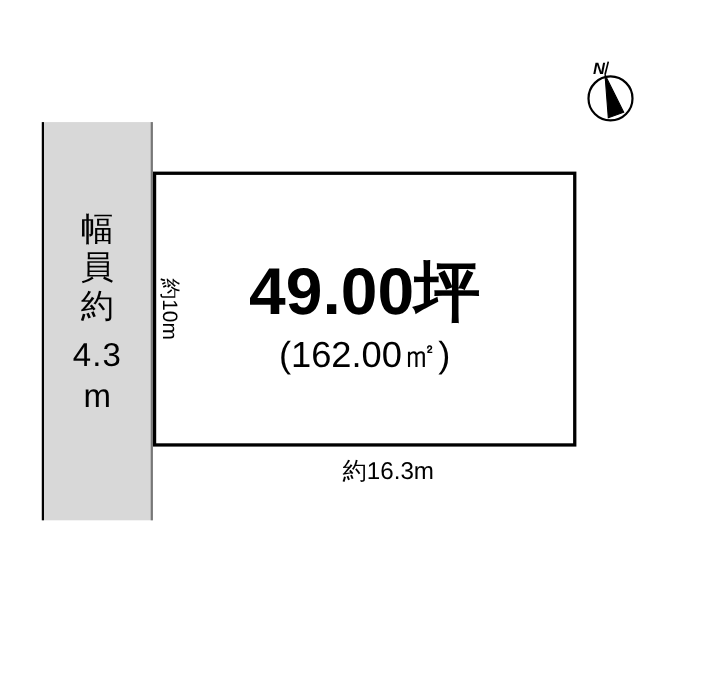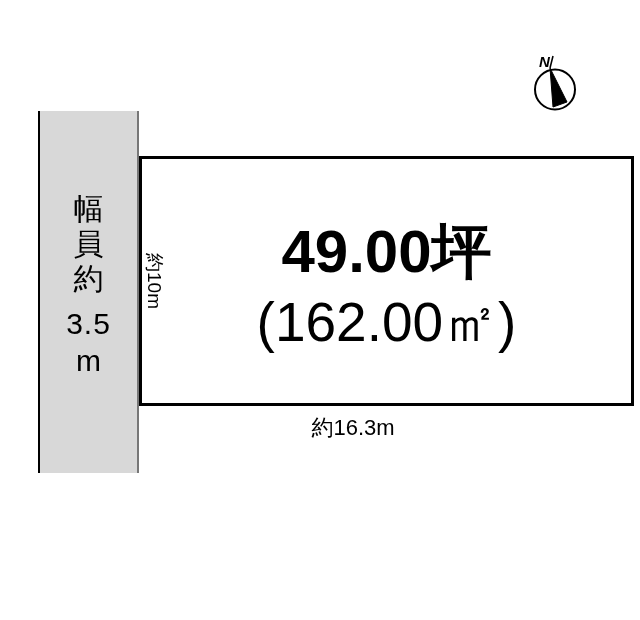--- a/index.html
+++ b/index.html
@@ -47,42 +47,42 @@
   }
   .road-label .unit-line {
     margin-top: 2px;
   }
 
   
   .land-plot {
     position: absolute;
     left: 139px;
     top: 156px;
-    width: 495px;
+    width: 385px;
     height: 250px;
     background: #ffffff;
     border: 3px solid #000000;
     box-sizing: border-box;
     display: flex;
     flex-direction: column;
     align-items: center;
     justify-content: center;
     gap: 4px;
   }
   .area-tsubo {
     font-size: 60px;
     font-weight: bold;
     color: #000000;
     letter-spacing: 0px;
     line-height: 1.1;
     transform: translateY(5px);
     white-space: nowrap;
   }
   .area-sqm {
-    font-size: 55px;
+    font-size: 33px;
     font-weight: normal;
     color: #000000;
     line-height: 1.15;
     transform: translateY(7px);
     white-space: nowrap;
   }
 
   
   .depth-label {
     position: absolute;
@@ -117,21 +117,21 @@
 </head>
 <body>
 
 <div class="canvas">
 
   <div class="road-strip">
     <div class="road-label">
       <span>幅</span>
       <span>員</span>
       <span>約</span>
-      <span class="num-line">3.5</span>
+      <span class="num-line">4.3</span>
       <span class="unit-line">m</span>
     </div>
   </div>
 
   <div class="land-plot">
     <div class="area-tsubo">49.00坪</div>
     <div class="area-sqm">(162.00㎡)</div>
   </div>
 
   <div class="depth-label">約10m</div>

